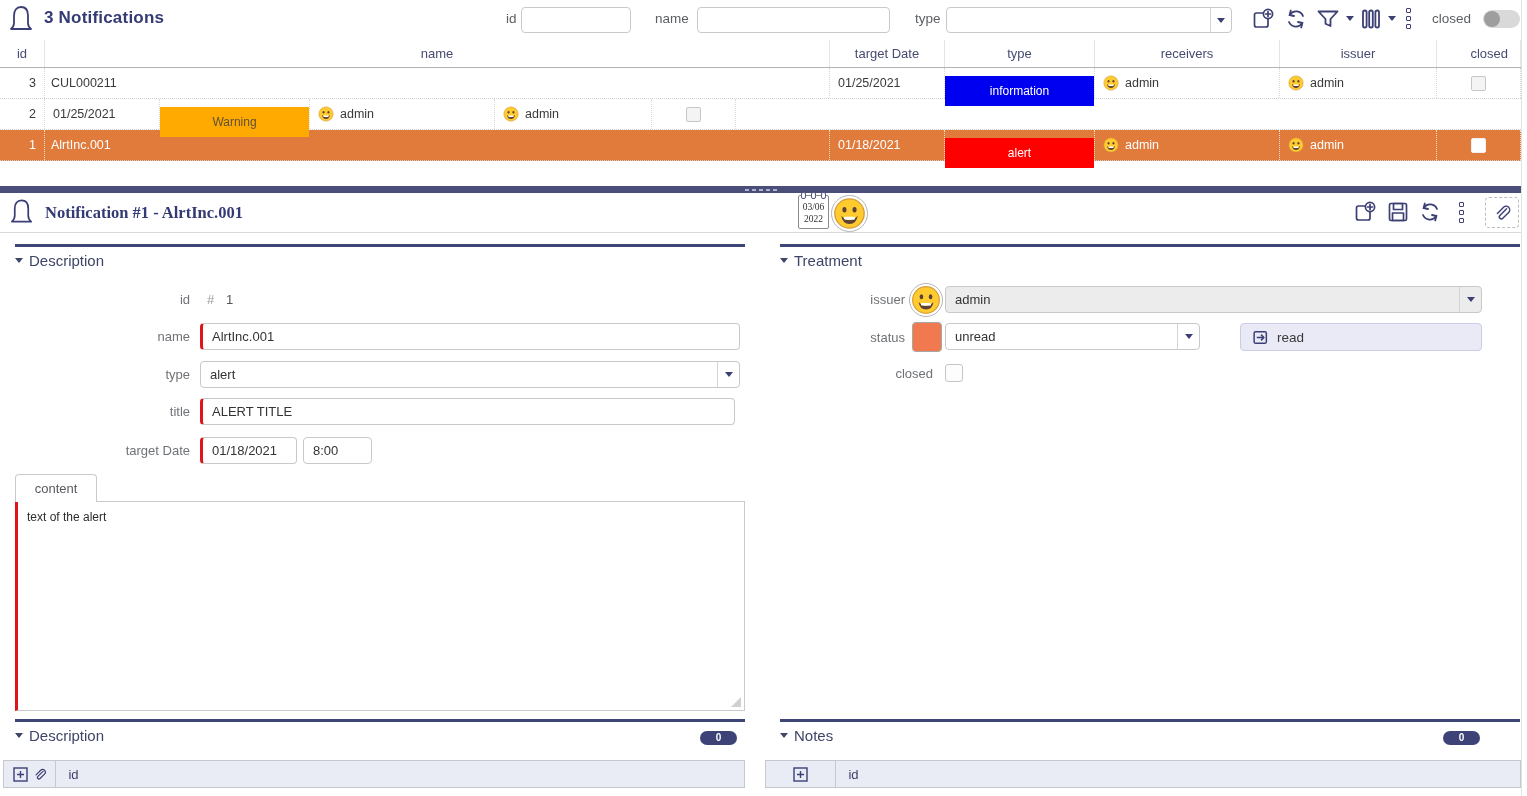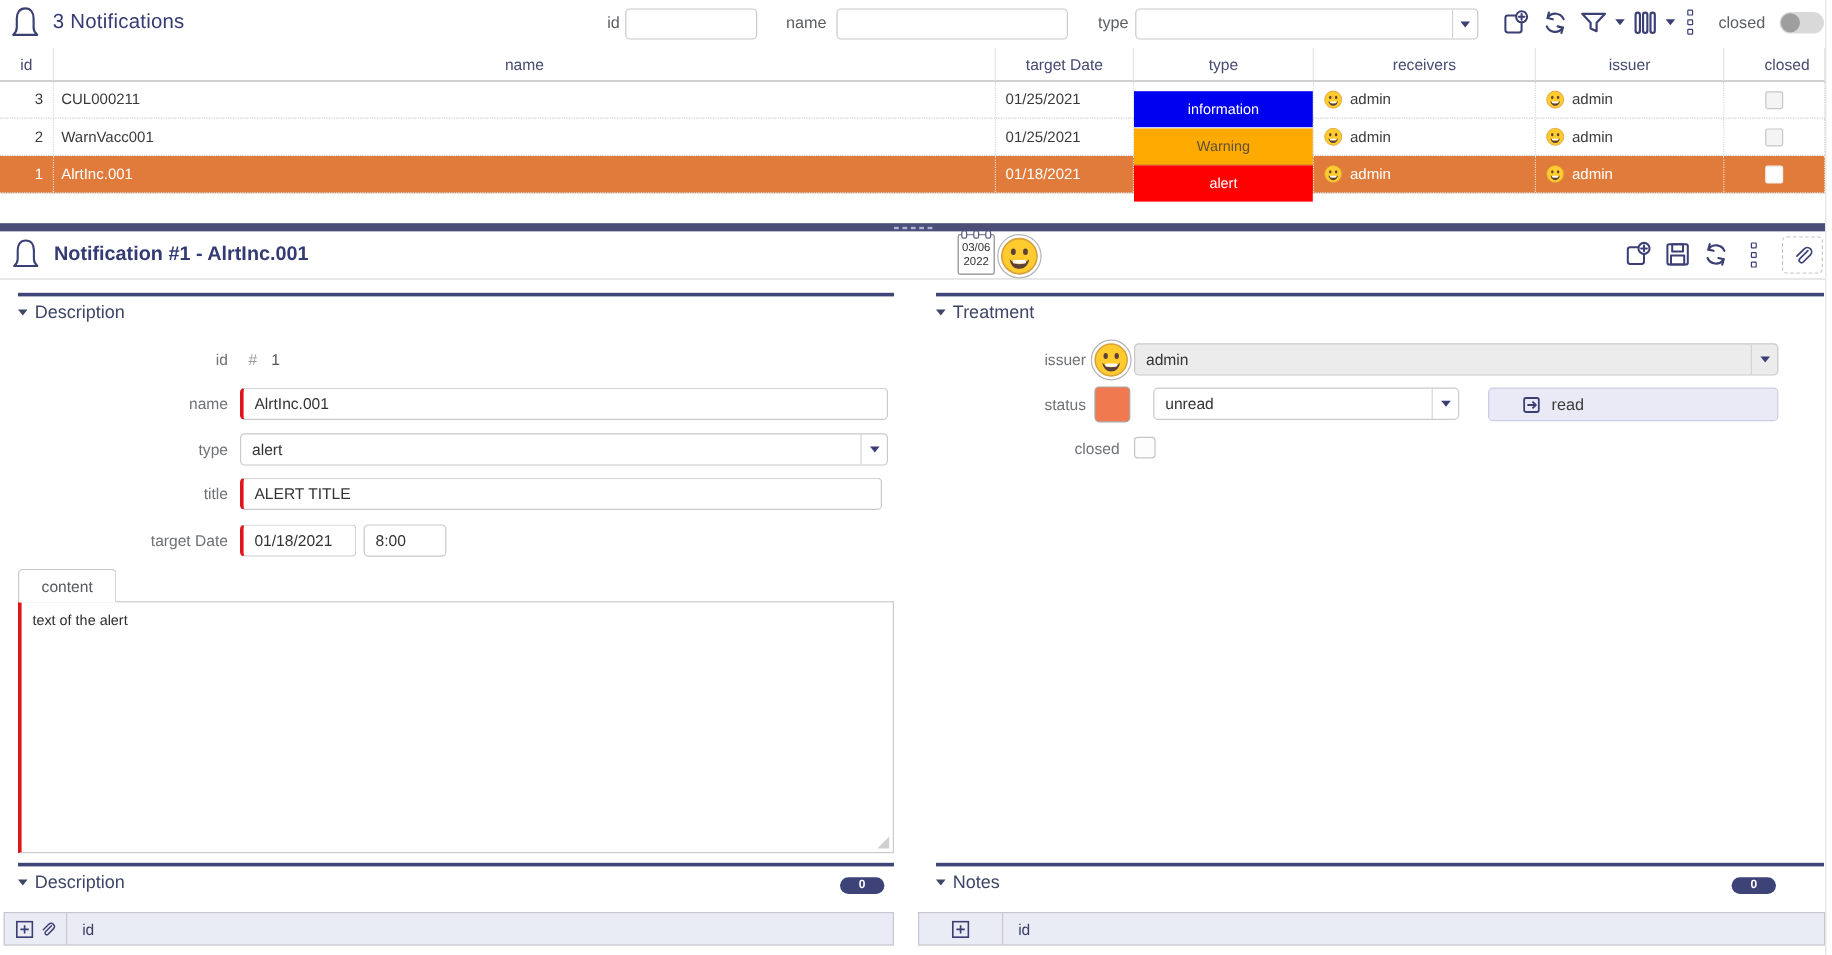--- a/index.html
+++ b/index.html
@@ -7,21 +7,21 @@
 #app {
   position:relative; width:1527px; height:796px;
   font-family:"Liberation Sans", sans-serif;
   background:#fff; overflow:hidden; color:#333;
 }
 .right-gutter { position:absolute; top:0; right:0; width:6px; height:100%; background:#fff; border-left:1px solid #e2e2e2; }
 
 
 .topbar { position:absolute; left:0; top:0; width:1521px; height:40px; background:#fff; }
 .bell-lg { position:absolute; left:7px; top:4px; }
-.app-title { position:absolute; left:44px; top:8px; font-size:17px; font-weight:normal; color:#333a74; letter-spacing:.2px; }
+.app-title { position:absolute; left:44px; top:8px; font-size:17px; font-weight:bold; color:#333a74; letter-spacing:.2px; }
 .flt-label { position:absolute; top:11px; font-size:13.5px; color:#5b5e63; }
 .inp { border:1px solid #c9c9c9; border-radius:4px; height:26px; background:#fff; font-family:inherit; font-size:13px; color:#333; padding:0 8px; outline:none; }
 .combo { position:relative; border:1px solid #c9c9c9; border-radius:4px; height:26px; background:#fff; display:flex; align-items:center; padding:0 28px 0 9px; font-size:13px; color:#333; }
 .combo .caret-box { position:absolute; right:0; top:0; bottom:0; width:21px; border-left:1px solid #d4d4d4; display:flex; align-items:center; justify-content:center; }
 .caret { width:0; height:0; border-left:4px solid transparent; border-right:4px solid transparent; border-top:5px solid #3b3f74; }
 .tool-ic { position:absolute; top:7px; cursor:pointer; display:flex; align-items:center; }
 .mini-caret { position:absolute; top:16px; }
 .kebab { display:flex; flex-direction:column; gap:3px; }
 .kebab span { width:5px; height:5px; border:1.5px solid #3b3f74; border-radius:1px; display:block; }
 .toggle { position:absolute; left:1483px; top:10px; width:37px; height:18px; border-radius:9px; background:#d9d9d9; cursor:pointer; }
@@ -48,21 +48,21 @@
 .cb { width:15px; height:15px; border:1px solid #c6c6c6; border-radius:2px; background:#f4f4f4; }
 .row-selected { background:#e07b3c; color:#fff; }
 .row-selected .cell { border-right:1px dotted rgba(255,255,255,.75); }
 .row-selected .cb { background:#fff; border-color:#f0f0f0; }
 
 
 .splitter { position:absolute; left:0; top:186px; width:1521px; height:7px; background:#4b4e79; cursor:row-resize; display:flex; align-items:center; justify-content:center; gap:3px; }
 .splitter i { width:4px; height:2px; background:#aeb2cf; display:block; }
 
 
-.detailbar { position:absolute; left:0; top:193px; width:1521px; height:40px; border-bottom:1px solid #dadada; background:#fff; }
+.detailbar { position:absolute; left:0; top:193px; width:1521px; height:40px; border-bottom:1px solid #dadada; background:#fff;font-family:Liberation Serif, serif; }
 .bell-md { position:absolute; left:8px; top:4px; }
 .detail-title { position:absolute; left:45px; top:10px; font-size:16.5px; font-weight:bold; color:#333a74; }
 .cal { position:absolute; left:798px; top:2px; width:31px; height:34px; border:1px solid #8b8b8b; border-radius:2px; background:#fff; text-align:center; font-size:9.5px; color:#333; padding-top:5px; line-height:12px; }
 .cal .rings { position:absolute; top:-4px; left:2px; right:2px; display:flex; justify-content:space-between; }
 .cal .rings i { width:5px; height:7px; border:1.5px solid #55597f; border-radius:2px; background:#fff; display:block; }
 .smiley-ring { border:1px solid #b5b5b5; border-radius:50%; background:#fff; display:inline-flex; padding:1px; }
 .hdr-smiley { position:absolute; left:831px; top:2px; }
 .dtool { position:absolute; top:7px; cursor:pointer; }
 .clip-box { position:absolute; left:1485px; top:4px; width:34px; height:31px; border:1px dashed #bcbcbc; border-radius:4px; display:flex; align-items:center; justify-content:center; cursor:pointer; }
 
@@ -84,21 +84,21 @@
 .txtarea { position:absolute; left:15px; top:501px; width:730px; height:210px; border:1px solid #cacaca; border-left:3px solid #e0151b; background:#fff; font-size:12px; color:#2d2d2d; padding:8px 9px; line-height:15px; }
 .resize-h { position:absolute; right:3px; bottom:3px; width:0; height:0; border-left:10px solid transparent; border-bottom:10px solid #c4c4c4; opacity:.8; }
 
 
 .subtable { position:absolute; height:28px; display:flex; background:#eaecf5; border:1px solid #c7c7cf; font-size:13px; color:#3c3f66; }
 .subtable .tcell { border-right:1px solid #c7c7cf; display:flex; align-items:center; justify-content:center; height:100%; }
 .subtable .tcell:last-child { border-right:none; }
 
 
 .status-swatch { position:absolute; left:912px; top:322px; width:30px; height:30px; border:1px solid #a7a7a7; border-radius:4px; }
-.read-btn { position:absolute; left:1240px; top:323px; width:242px; height:28px; background:#e9eaf6; border:1px solid #cbcde8; border-radius:4px; display:flex; align-items:center; gap:8px; padding-left:27px; font-size:13.5px; color:#3a3a3a; cursor:pointer; }
+.read-btn { position:absolute; left:1240px; top:323px; width:242px; height:28px; background:#e9eaf6; border:1px solid #cbcde8; border-radius:4px; display:flex; align-items:center; gap:8px; padding-left:11px; font-size:13.5px; color:#3a3a3a; cursor:pointer; }
 .form-cb { position:absolute; left:945px; top:364px; width:18px; height:18px; border:1px solid #c5c5c5; border-radius:3px; background:#fdfdfd; cursor:pointer; }
 .readonly { background:#ececec; }
 
 svg.ic { display:block; }
 </style>
 </head>
 <body>
 
 <div id="app">
 
@@ -203,21 +203,20 @@
           </svg>
         <span>admin</span>
       </div>
       <div class="cell c-closed">
           <span class="cb"></span>
         </div>
     </div>
 
     <div class="grid-row">
       <div class="cell c-id">2</div>
-      <div class="cell c-name">WarnVacc001</div>
       <div class="cell c-date">01/25/2021</div>
       <div class="cell c-type">
           <span class="type-badge" style="background-color: rgb(255, 170, 0); color: rgb(95, 81, 55);">Warning</span>
         </div>
       <div class="cell c-recv">
         <svg class="ic" width="16" height="16" viewBox="0 0 36 36">
             <circle cx="18" cy="18" r="16" fill="#ffcb2e" stroke="#d99f39" stroke-width="1.5"></circle>
             <ellipse cx="12.5" cy="14" rx="2.2" ry="3" fill="#5d4037"></ellipse>
             <ellipse cx="23.5" cy="14" rx="2.2" ry="3" fill="#5d4037"></ellipse>
             <path d="M9 20.5 Q18 30 27 20.5 Q25.5 29.5 18 29.5 Q10.5 29.5 9 20.5 Z" fill="#5d4037"></path>
@@ -415,21 +414,21 @@
   </span>
   <div class="f-combo readonly" style="left:945px;top:286px;width:537px;">
     <span>admin</span>
     <span class="caret-box">
         <i class="caret"></i>
       </span>
   </div>
 
   <span class="f-label" style="left:780px;top:330px;width:125px;">status</span>
   <span class="status-swatch" style="background-color: rgb(240, 121, 79);"></span>
-  <div class="f-combo req" style="left:945px;top:323px;width:255px;margin-left:16px;">
+  <div class="f-combo req" style="left:945px;top:323px;width:255px;">
     <span>unread</span>
     <span class="caret-box">
         <i class="caret"></i>
       </span>
   </div>
   <div class="read-btn">
     <svg class="ic" width="17" height="17" viewBox="0 0 16 16" fill="none" stroke="#3b3f74" stroke-width="1.4" stroke-linejoin="round">
         <rect x="2" y="2.5" width="11.5" height="11" rx="1.5"></rect>
         <path d="M4.5 8 H11 M8.5 5.3 L11.2 8 L8.5 10.7"></path>
       </svg>

